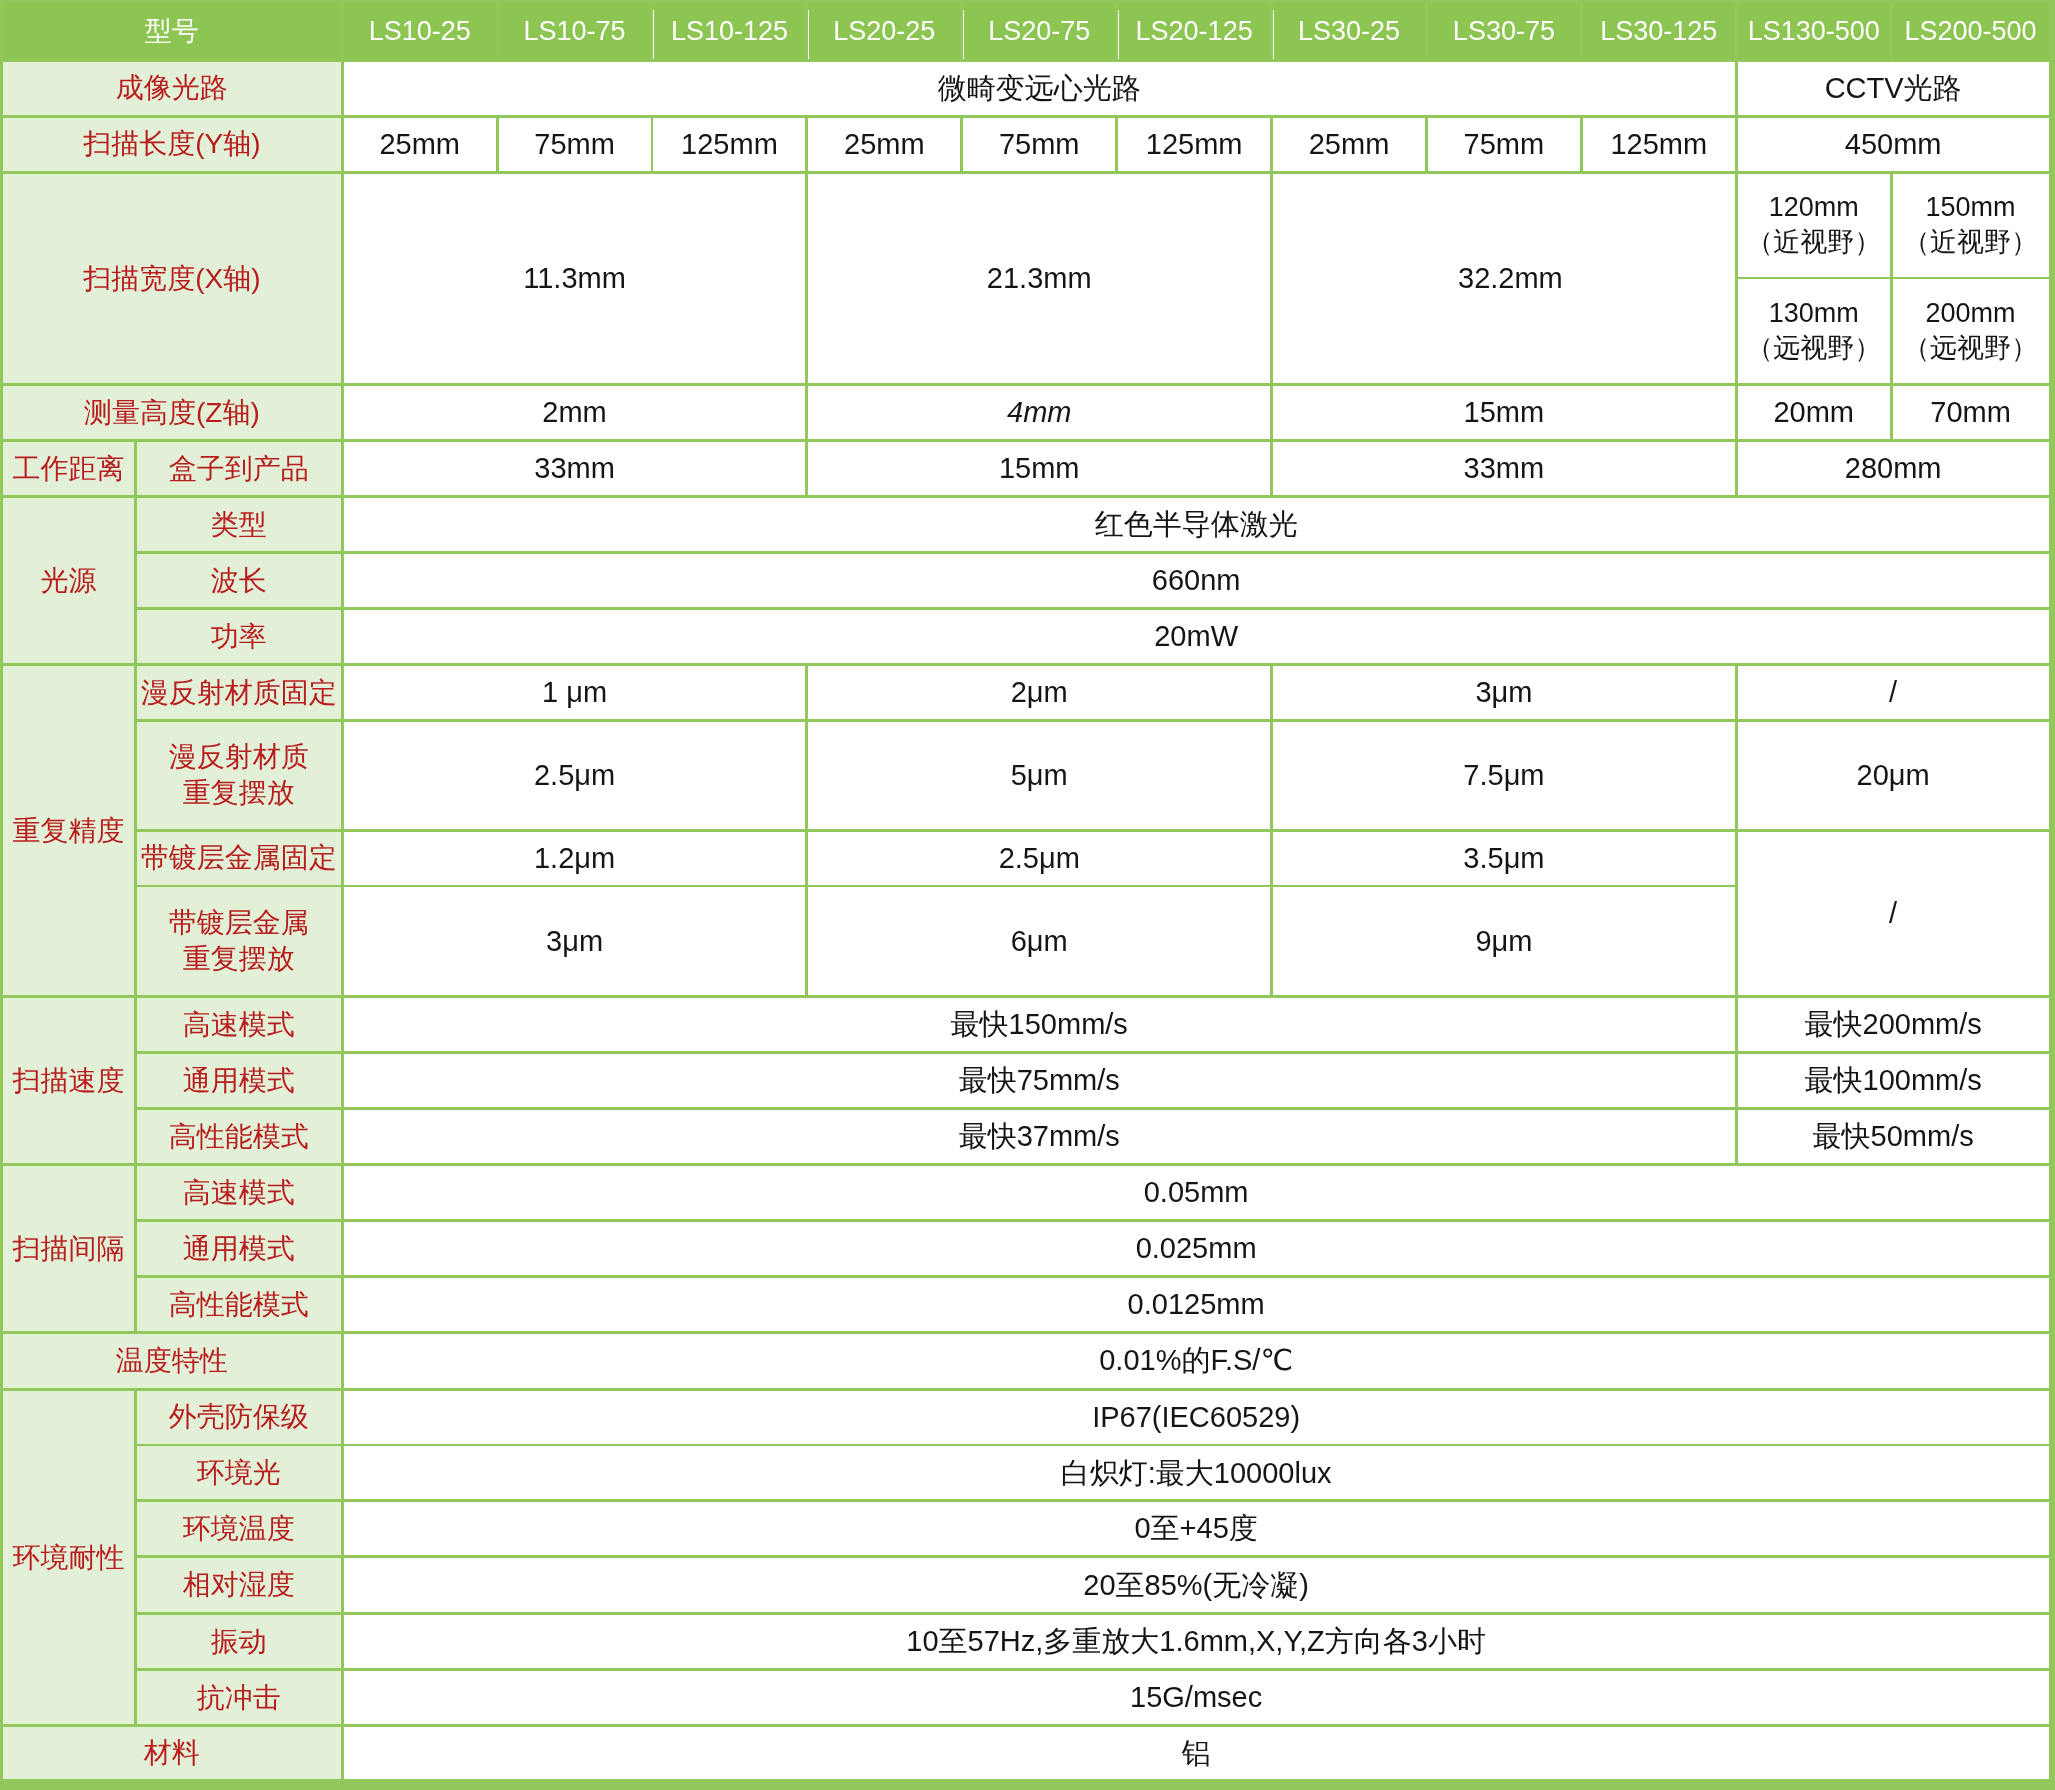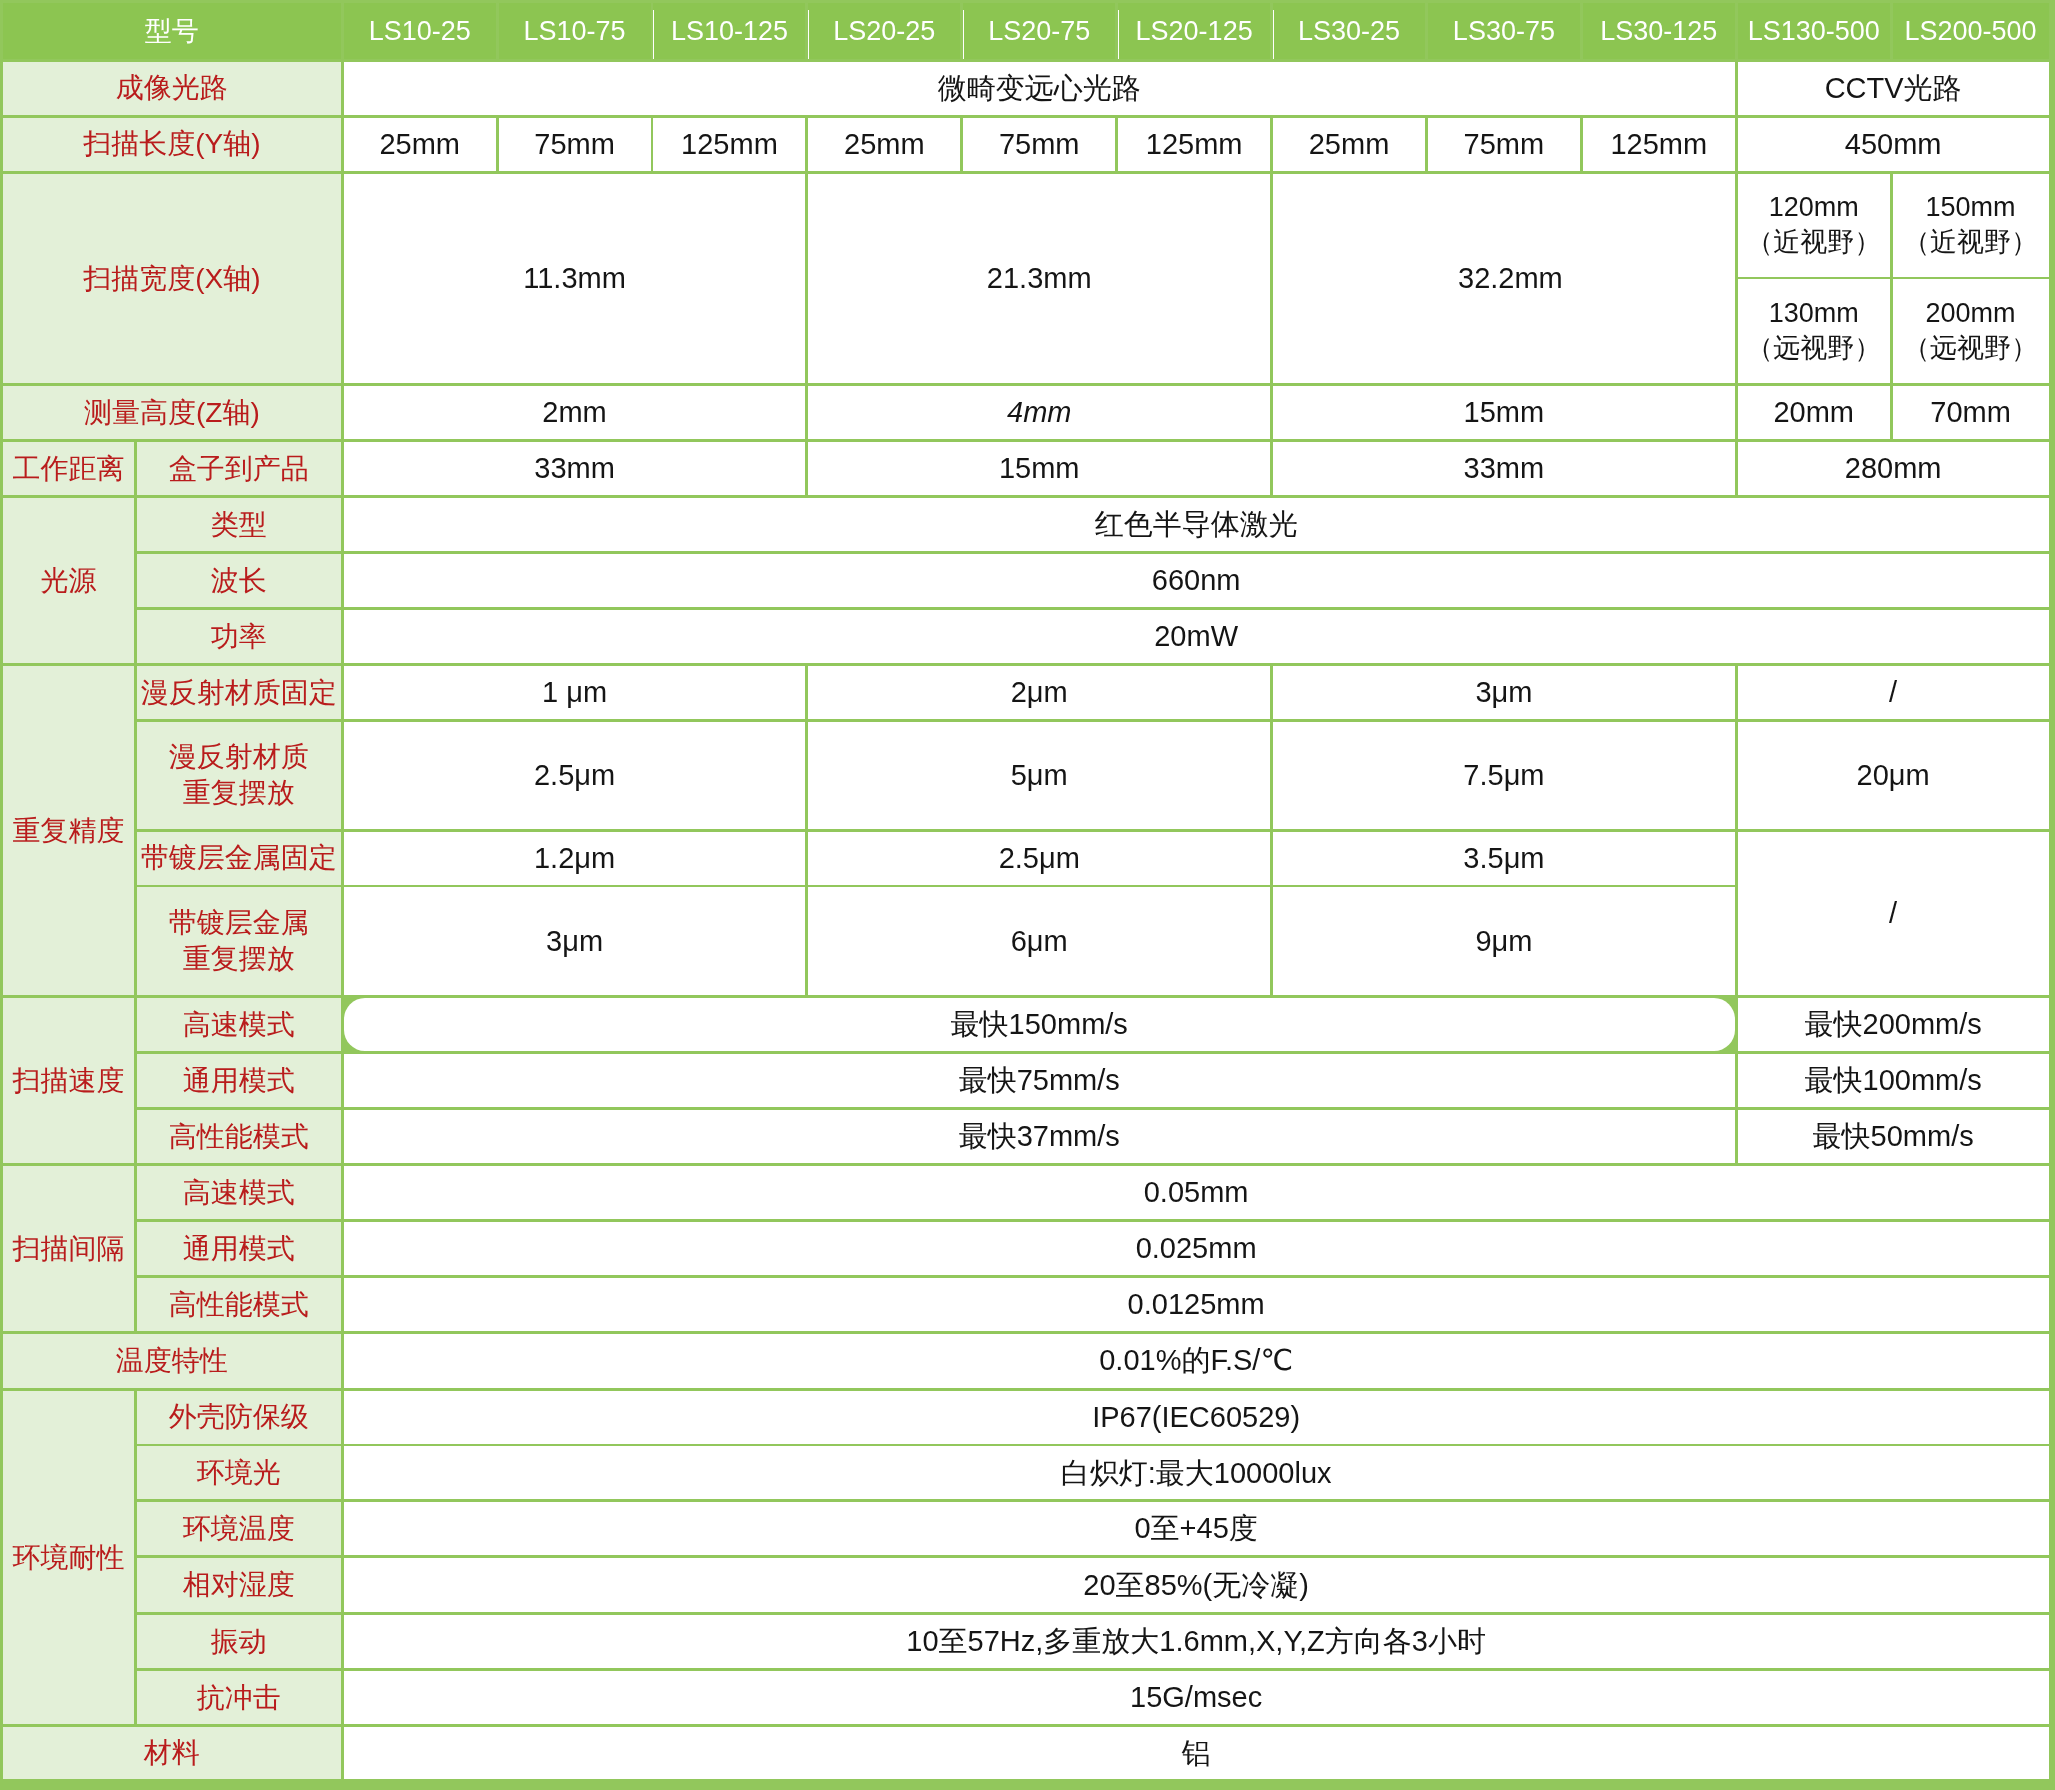--- a/index.html
+++ b/index.html
@@ -128,21 +128,21 @@
   <div class="c lab two" style="grid-column:2;grid-row:14;">
     <div>带镀层金属</div>
     <div>重复摆放</div>
   </div>
   <div class="c" style="grid-column:3/6;grid-row:14;">3μm</div>
   <div class="c" style="grid-column:6/9;grid-row:14;">6μm</div>
   <div class="c" style="grid-column:9/12;grid-row:14;">9μm</div>
 
   <div class="c lab" style="grid-column:1;grid-row:15/18;">扫描速度</div>
   <div class="c lab" style="grid-column:2;grid-row:15;">高速模式</div>
-  <div class="c" style="grid-column:3/12;grid-row:15;border-radius:21px;">最快150mm/s</div>
+  <div class="c" style="grid-column:3/12;grid-row:15;">最快150mm/s</div>
   <div class="c" style="grid-column:12/14;grid-row:15;">最快200mm/s</div>
   <div class="c lab" style="grid-column:2;grid-row:16;">通用模式</div>
   <div class="c" style="grid-column:3/12;grid-row:16;">最快75mm/s</div>
   <div class="c" style="grid-column:12/14;grid-row:16;">最快100mm/s</div>
   <div class="c lab" style="grid-column:2;grid-row:17;">高性能模式</div>
   <div class="c" style="grid-column:3/12;grid-row:17;">最快37mm/s</div>
   <div class="c" style="grid-column:12/14;grid-row:17;">最快50mm/s</div>
 
   <div class="c lab" style="grid-column:1;grid-row:18/21;">扫描间隔</div>
   <div class="c lab" style="grid-column:2;grid-row:18;">高速模式</div>

